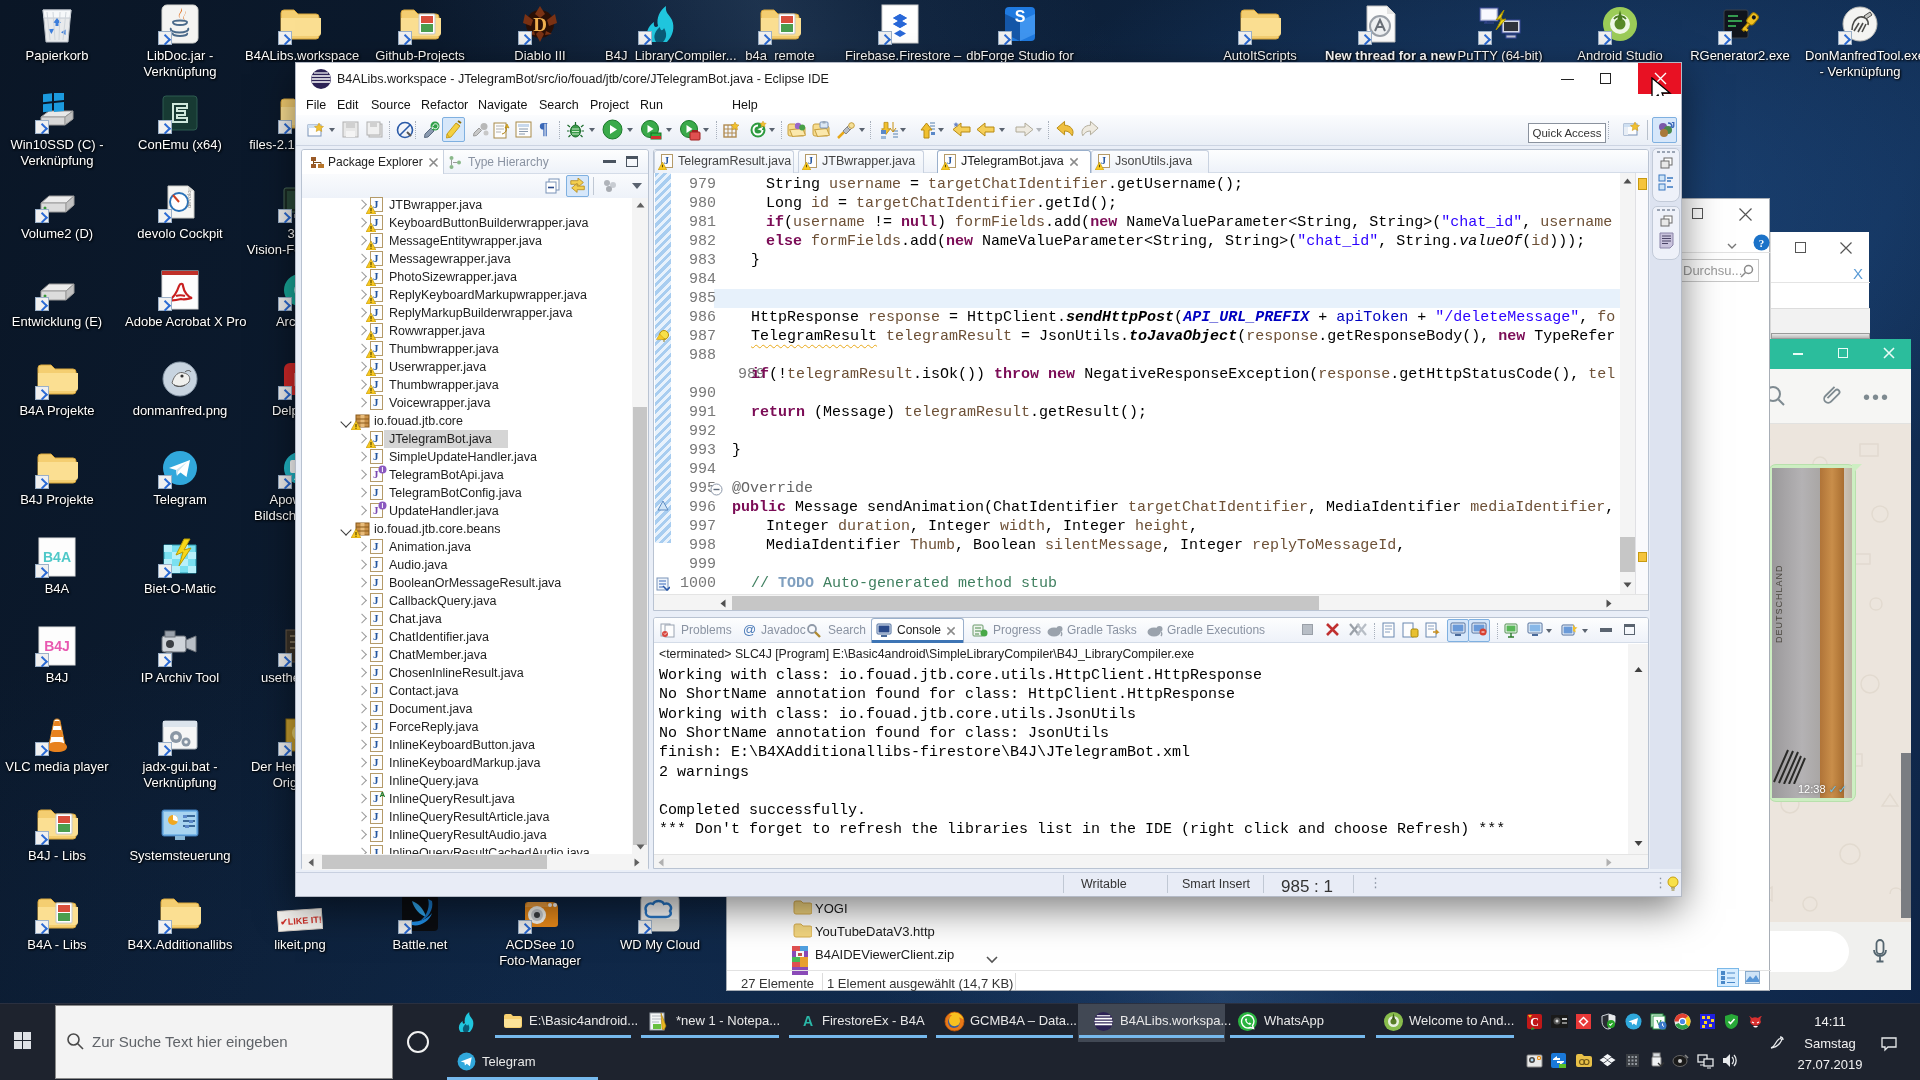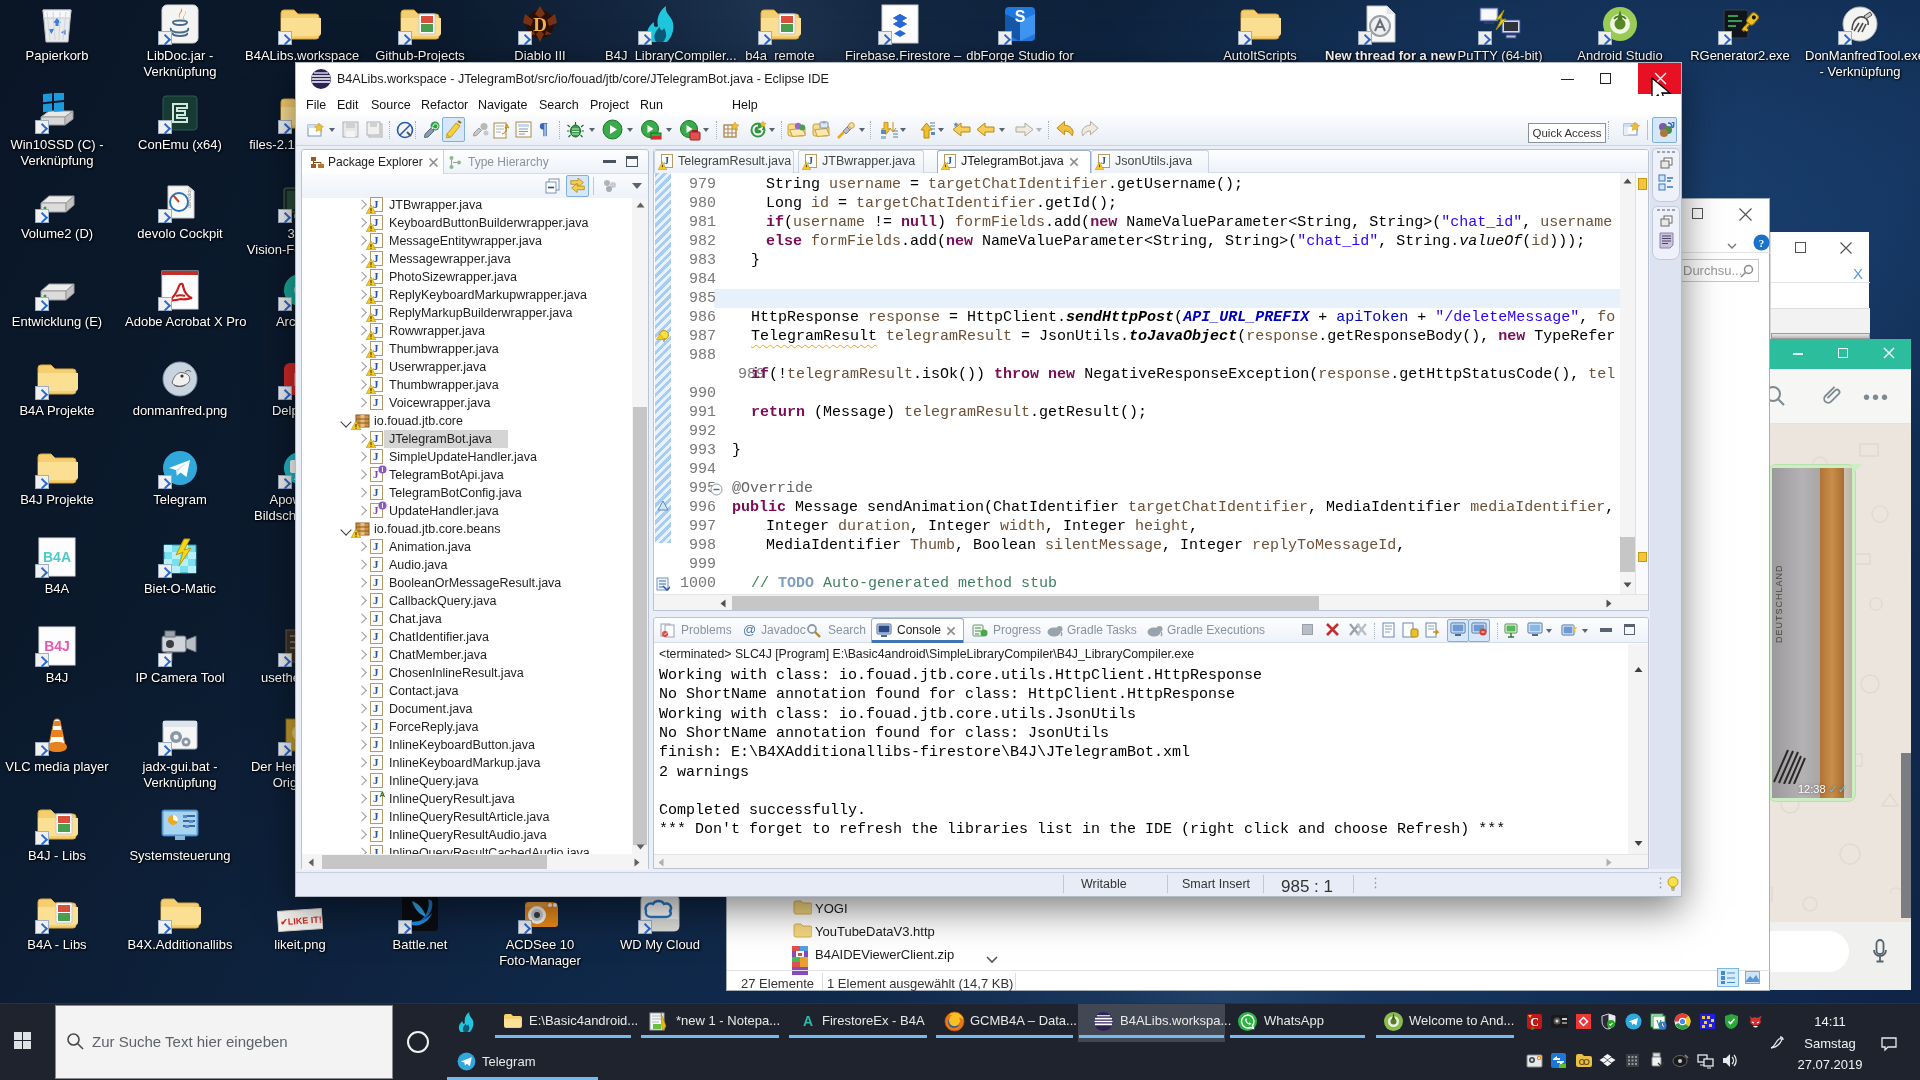--- a/index.html
+++ b/index.html
@@ -448,21 +448,21 @@
       <div class="ic">
         <svg width="44" height="40" viewBox="0 0 44 40">
           <rect x="4" y="10" width="24" height="16" rx="2" fill="#cfd4da" stroke="#6a7078"></rect>
           <path d="M28 14 l10 -4 v16 l-10 -4z" fill="#b8bec6" stroke="#6a7078"></path>
           <rect x="7" y="5" width="10" height="6" fill="#9aa2ac" stroke="#6a7078"></rect>
           <rect x="8" y="26" width="6" height="8" fill="#9aa2ac" stroke="#6a7078"></rect>
           <circle cx="12" cy="18" r="4" fill="#3a3e44"></circle>
         </svg>
         <span class="sc" style="left:33px;"></span>
       </div>
-      <div class="lb">IP Camera Tool</div>
+      <div class="lb">IP Archiv Tool</div>
     </div>
 <div class="di" style="left:245px;top:626px;">
       <div class="ic">
         <svg width="40" height="40" viewBox="0 0 40 40">
           <rect x="6" y="4" width="28" height="32" fill="#3a3228" stroke="#6a5a48"></rect>
           <path d="M10 10 h20 M10 16 h20 M10 22 h14" stroke="#b8a888"></path>
         </svg>
         <span class="sc" style="left:33px;"></span>
       </div>
       <div class="lb">usethesaurus</div>

